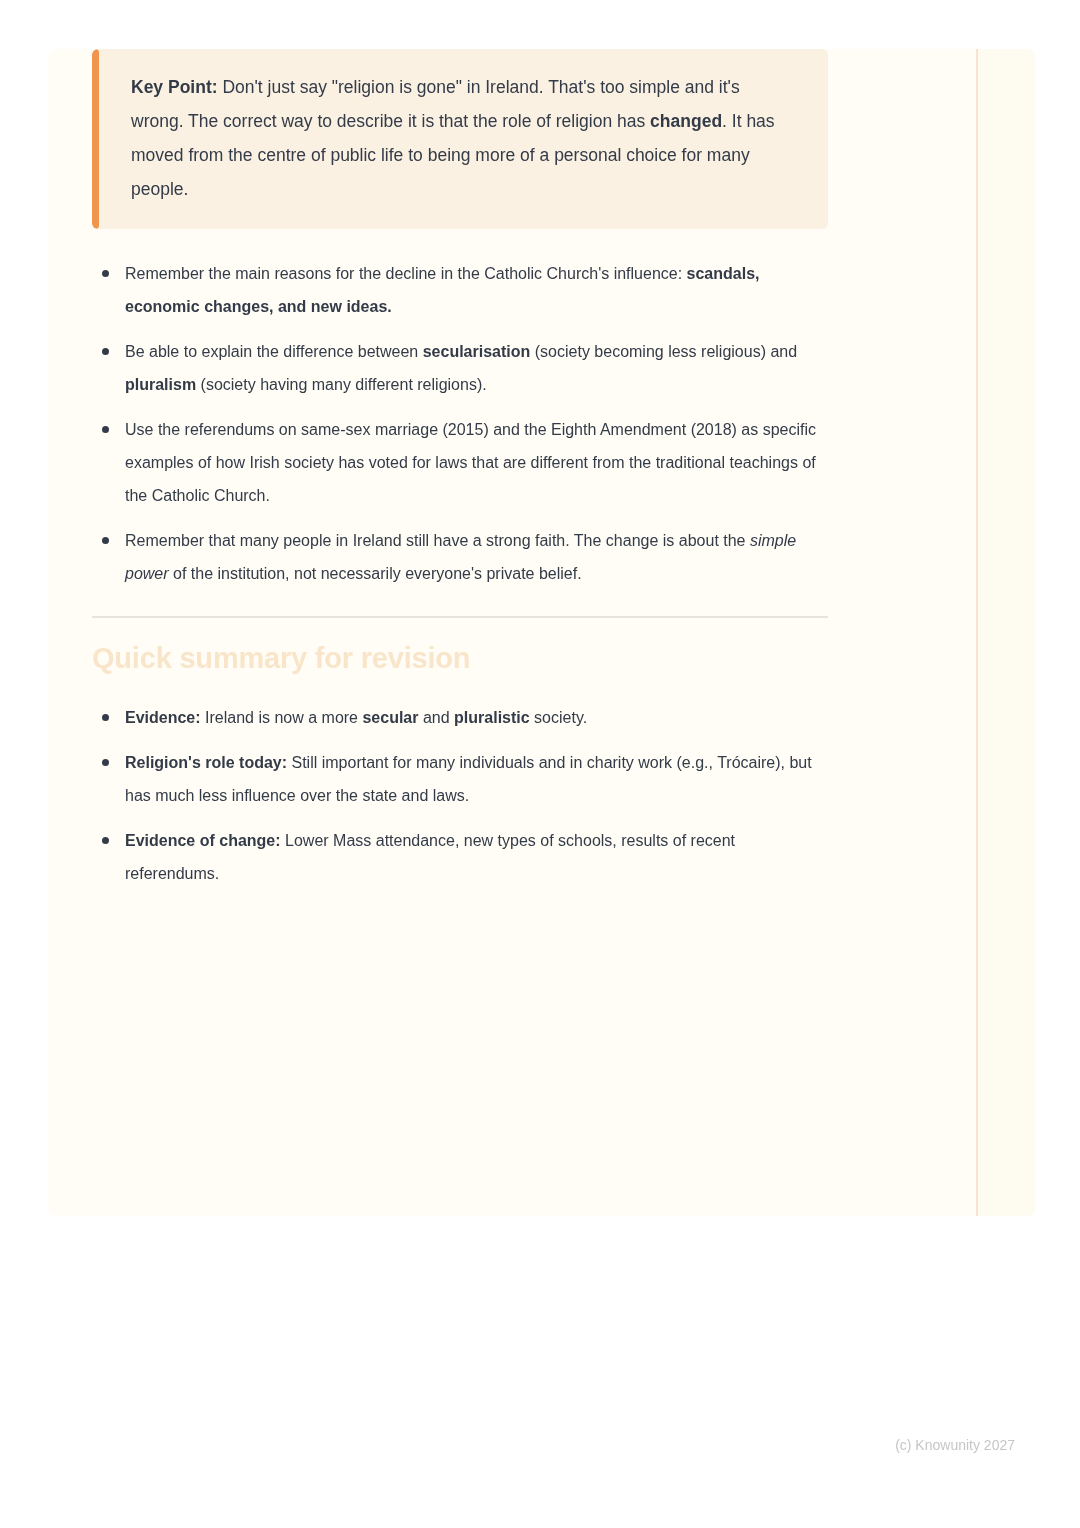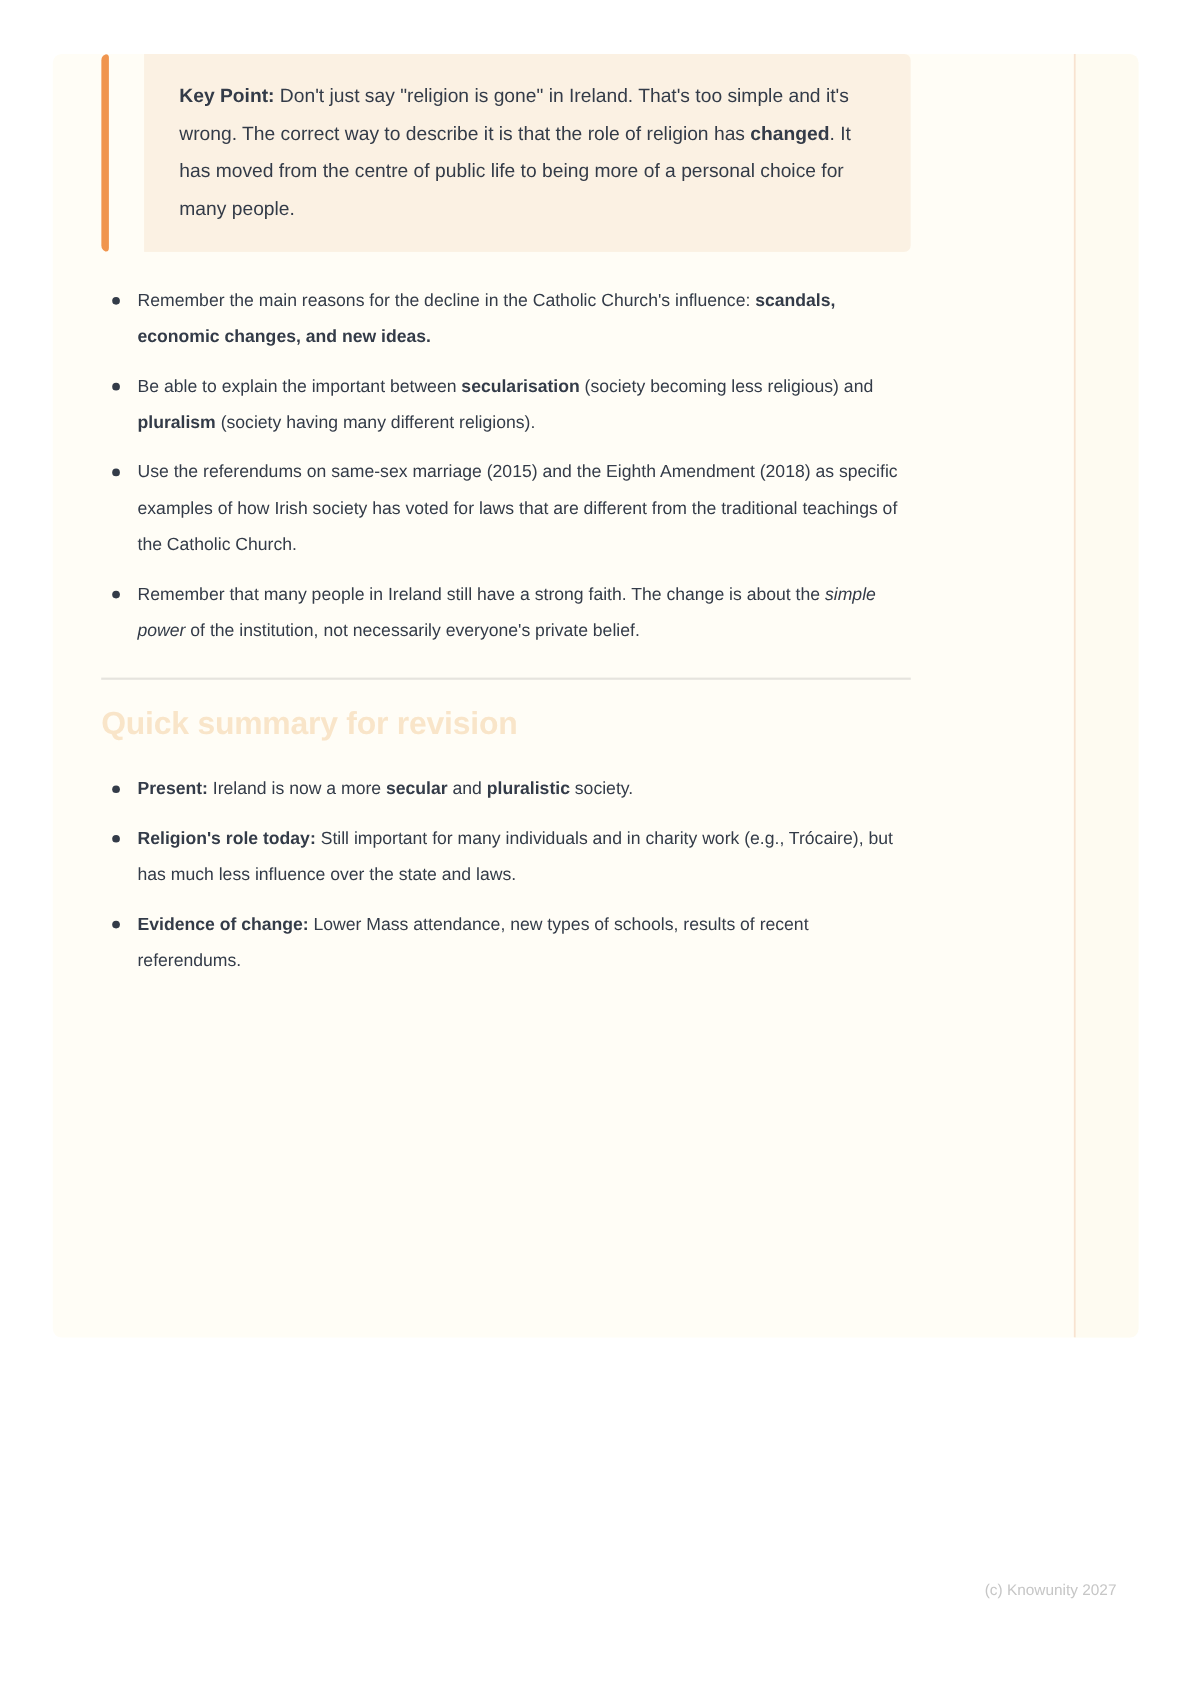--- a/index.html
+++ b/index.html
@@ -38,21 +38,21 @@
   .callout{
     display:flex;align-items:stretch;border-radius:6px;overflow:hidden;
     margin-bottom:28px;
   }
   .callout-bar{
     flex:0 0 7px;background:var(--accent_orange);border-radius:4px;
   }
   .callout-body{
     flex:1;background:var(--callout_bg);
     padding:21px 32px 23px 32px;
-    font-size:17.5px;line-height:34px;margin-left:32px;
+    font-size:17.5px;line-height:34px;
   }
   
   .li{
     position:relative;padding-left:33px;margin-bottom:12px;
     font-size:16px;line-height:33px;
   }
   .marker{
     position:absolute;left:10px;top:13px;width:7px;height:7px;border-radius:50%;
     background:var(--text);
   }
@@ -79,31 +79,31 @@
   <div class="edge-strip"></div>
   <div class="content">
 
     <div class="callout">
       <div class="callout-bar"></div>
       <div class="callout-body"><span class="b">Key Point: </span><span>Don't just say "religion is gone" in Ireland. That's too simple and it's wrong. The correct way to describe it is that the role of religion has </span><span class="b">changed</span><span>. It has moved from the centre of public life to being more of a personal choice for many people.</span></div>
     </div>
 
     <div class="bullets">
         <div class="li"><span class="marker"></span><span class="li-body"><span>Remember the main reasons for the decline in the Catholic Church's influence: </span><span class="b">scandals, economic changes, and new ideas.</span></span></div>
-        <div class="li"><span class="marker"></span><span class="li-body"><span>Be able to explain the important between </span><span class="b">secularisation</span><span> (society becoming less religious) and </span><span class="b">pluralism</span><span> (society having many different religions).</span></span></div>
+        <div class="li"><span class="marker"></span><span class="li-body"><span>Be able to explain the difference between </span><span class="b">secularisation</span><span> (society becoming less religious) and </span><span class="b">pluralism</span><span> (society having many different religions).</span></span></div>
         <div class="li"><span class="marker"></span><span class="li-body"><span>Use the referendums on same-sex marriage (2015) and the Eighth Amendment (2018) as specific examples of how Irish society has voted for laws that are different from the traditional teachings of the Catholic Church.</span></span></div>
         <div class="li"><span class="marker"></span><span class="li-body"><span>Remember that many people in Ireland still have a strong faith. The change is about the </span><span class="i">simple power</span><span> of the institution, not necessarily everyone's private belief.</span></span></div>
       </div>
 
     <hr class="divider">
 
     <h2 class="summary-heading">Quick summary for revision</h2>
 
     <div class="bullets">
-        <div class="li"><span class="marker"></span><span class="li-body"><span class="b">Present:</span><span> Ireland is now a more </span><span class="b">secular</span><span> and </span><span class="b">pluralistic</span><span> society.</span></span></div>
+        <div class="li"><span class="marker"></span><span class="li-body"><span class="b">Evidence:</span><span> Ireland is now a more </span><span class="b">secular</span><span> and </span><span class="b">pluralistic</span><span> society.</span></span></div>
         <div class="li"><span class="marker"></span><span class="li-body"><span class="b">Religion's role today:</span><span> Still important for many individuals and in charity work (e.g., Trócaire), but has much less influence over the state and laws.</span></span></div>
         <div class="li"><span class="marker"></span><span class="li-body"><span class="b">Evidence of change:</span><span> Lower Mass attendance, new types of schools, results of recent referendums.</span></span></div>
       </div>
 
   </div>
 </div>
 
 <div class="footer">(c) Knowunity 2027</div>
 
 </body></html>

